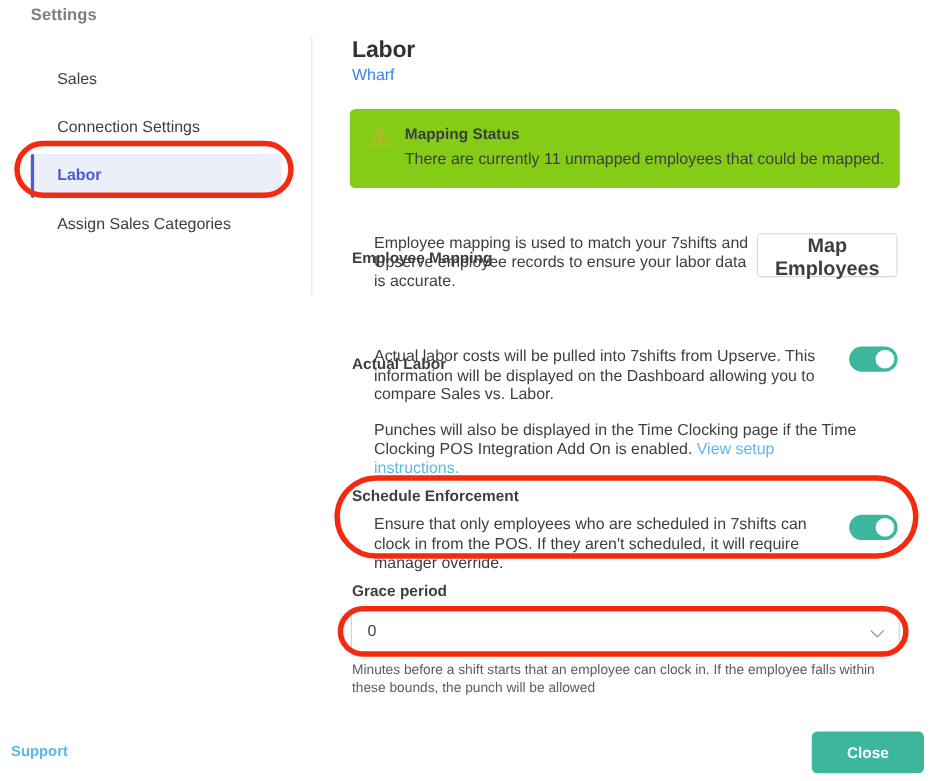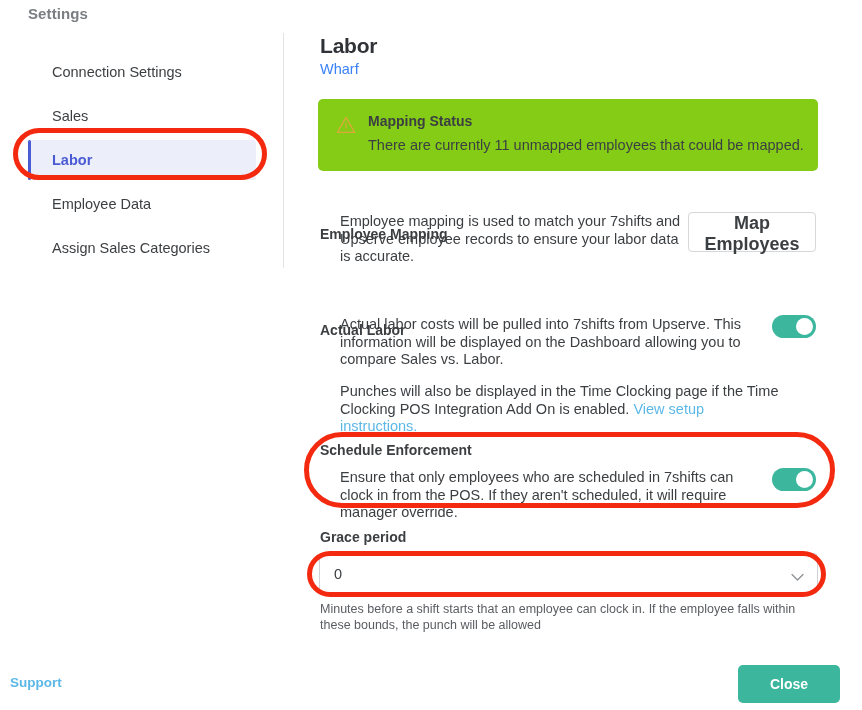--- a/index.html
+++ b/index.html
@@ -311,30 +311,27 @@
 <body>
 
 <div class="app">
 
   <div class="sidebar">
     <div class="sidebar-title">Settings</div>
     <div class="sidebar-divider"></div>
 
     <div class="nav">
       <div class="nav-item">
+        <span>Sales</span>
+      </div>
+      <div class="nav-item">
         <span>Connection Settings</span>
-      </div>
-      <div class="nav-item">
-        <span>Sales</span>
       </div>
       <div class="nav-item active">
         <span>Labor</span>
-      </div>
-      <div class="nav-item">
-        <span>Employee Data</span>
       </div>
       <div class="nav-item">
         <span>Assign Sales Categories</span>
       </div>
     </div>
   </div>
 
   <div class="main">
 
     <div class="page-title">Labor</div>

